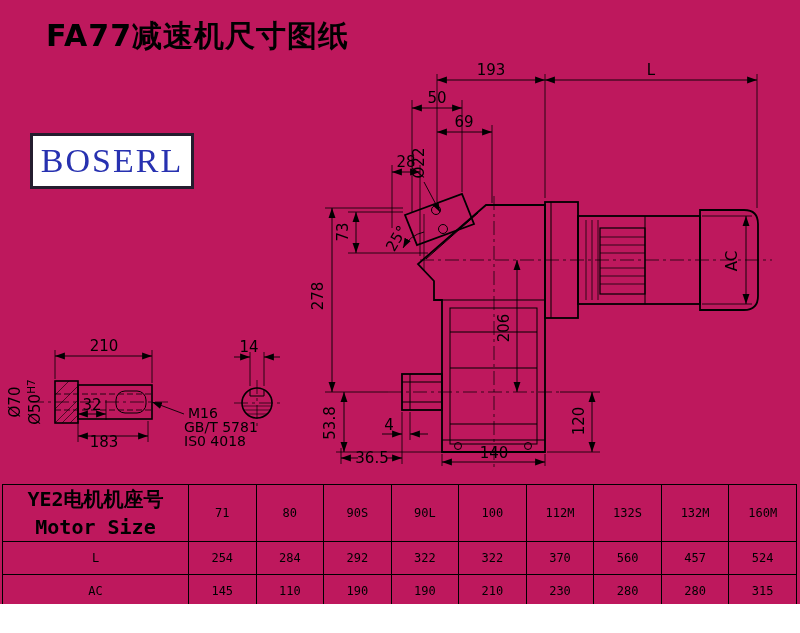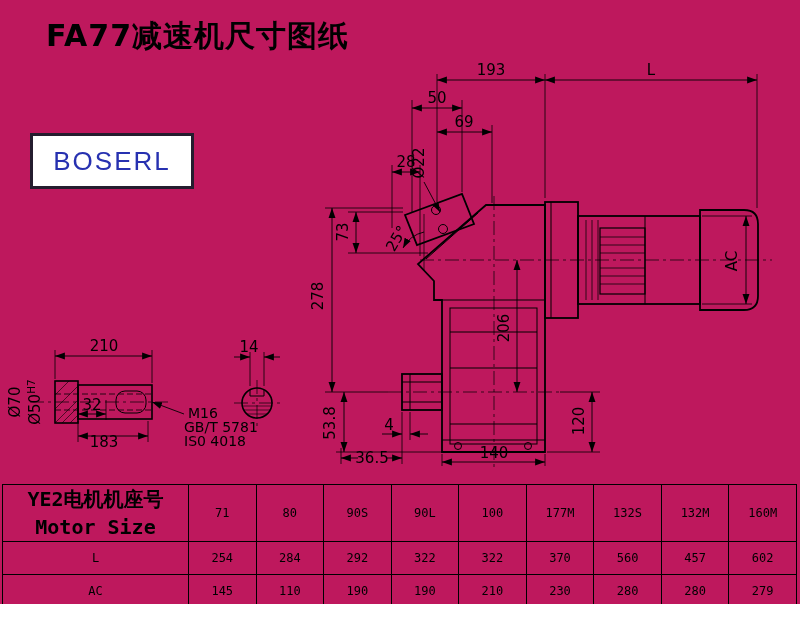--- a/index.html
+++ b/index.html
@@ -1,21 +1,21 @@
 <!DOCTYPE html>
 <html><head>
 <meta charset="utf-8">
 <style>
   html,body{margin:0;padding:0;background:#fff;}
   .page{position:relative;width:800px;height:604px;background:#be185d;overflow:hidden;
         font-family:"DejaVu Sans",sans-serif;color:#000;}
   .title{position:absolute;left:46px;top:16px;font-size:30px;font-weight:bold;letter-spacing:1px;}
   .logo{position:absolute;left:30px;top:133px;width:158px;height:50px;border:3px solid #241d2e;
         background:#fff;display:flex;align-items:center;justify-content:center;}
-  .logo span{font-family:Liberation Sans, sans-serif;font-size:26px;color:#2731b0;letter-spacing:2px;}
+  .logo span{font-family:Liberation Serif, serif;font-size:34px;color:#2731b0;letter-spacing:2px;}
   svg.draw{position:absolute;left:0;top:0;}
   svg.draw text{font-family:"DejaVu Sans",sans-serif;font-size:15px;fill:#000;text-anchor:middle;}
   svg.draw text.small{font-size:14px;text-anchor:start;}
   .size-table{position:absolute;left:2px;top:484px;width:795px;border-collapse:collapse;table-layout:fixed;
         font-family:"DejaVu Sans Mono","DejaVu Sans",monospace;}
   .size-table td{border:1.5px solid #000;text-align:center;vertical-align:middle;font-size:12px;height:32px;padding:0;}
   .size-table tr.hdr-row td{height:48px;}
   .size-table td.hdr-cell{font-weight:bold;font-size:20px;line-height:1.4;}
   col.c0{width:186px;}
 </style>
@@ -221,45 +221,45 @@
       <tr class="hdr-row">
         <td class="hdr-cell">
           <div>YE2电机机座号</div>
           <div>Motor Size</div>
         </td>
         <td>71</td>
         <td>80</td>
         <td>90S</td>
         <td>90L</td>
         <td>100</td>
-        <td>177M</td>
+        <td>112M</td>
         <td>132S</td>
         <td>132M</td>
         <td>160M</td>
       </tr>
       <tr>
         <td>L</td>
         <td>254</td>
         <td>284</td>
         <td>292</td>
         <td>322</td>
         <td>322</td>
         <td>370</td>
         <td>560</td>
         <td>457</td>
-        <td>602</td>
+        <td>524</td>
       </tr>
       <tr>
         <td>AC</td>
         <td>145</td>
         <td>110</td>
         <td>190</td>
         <td>190</td>
         <td>210</td>
         <td>230</td>
         <td>280</td>
         <td>280</td>
-        <td>279</td>
+        <td>315</td>
       </tr>
     </tbody>
   </table>
 
 </div>
 
 </body></html>

